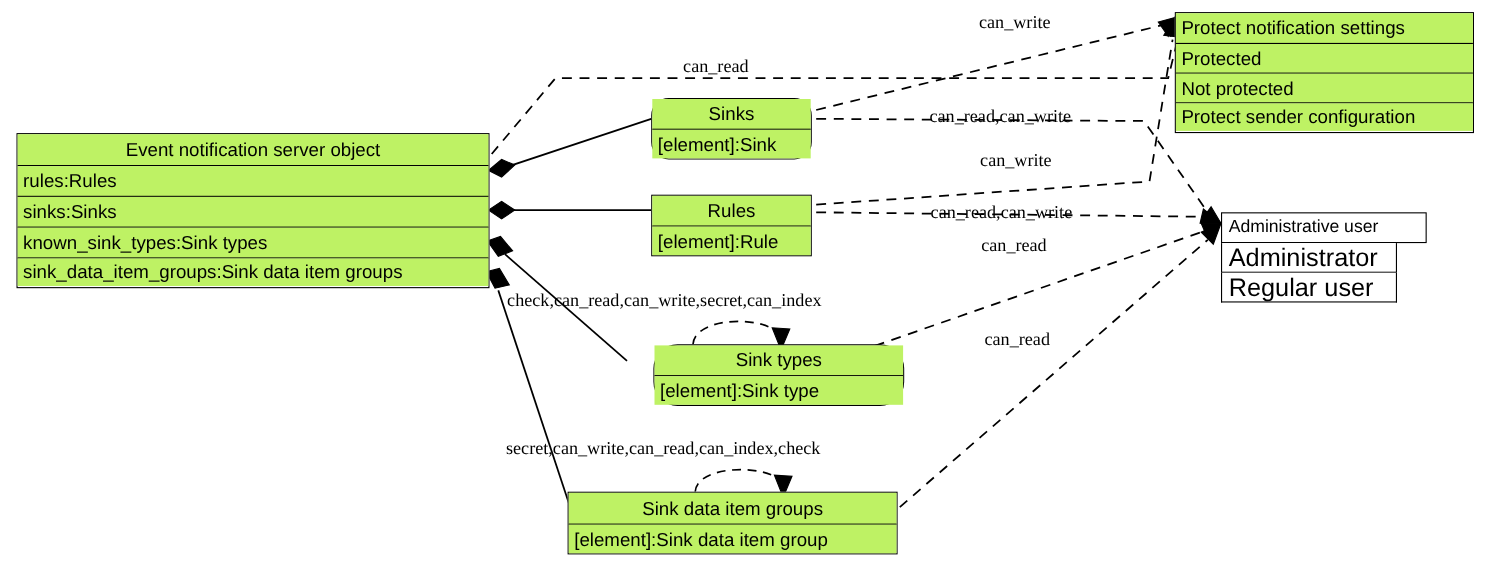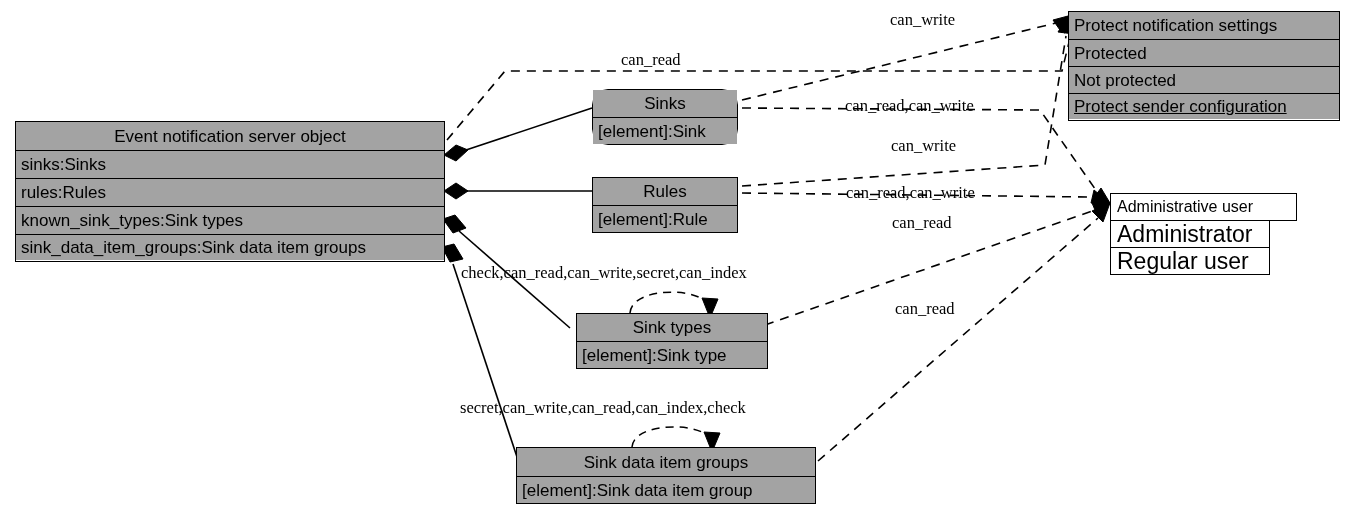--- a/index.html
+++ b/index.html
@@ -34,21 +34,21 @@
   }
   .umlrow{
     box-sizing:border-box;
     border-bottom:1.6px solid #000000;
     font-size:17px;
     color:#000000;
     line-height:1;
     white-space:nowrap;
     display:flex;
     align-items:center;
-    background:#a3a3a3;
+    background:#bef264;
   }
   .umlrow:last-child{border-bottom:none;}
   .umlrow.title{justify-content:center;}
   .umlrow.left{justify-content:flex-start;padding-left:5px;}
 
   
   .adminbox{position:absolute;}
   .adminbox .hdr{
     box-sizing:border-box;
     border:1.6px solid #000000;
@@ -136,51 +136,51 @@
 
     <g>
       <path class="edge-dash-fine" d="M 632,447 C 634,421 704,422 711,440"></path>
       <polygon class="arrowhead" points="712,452 704,432 720,433"></polygon>
     </g>
 
   </svg>
 
   <div class="umlbox" style="left:15px;top:121px;width:430px;height:141px;">
     <div class="umlrow title" style="height:29px;">Event notification server object</div>
+    <div class="umlrow left" style="height:28px;">rules:Rules</div>
     <div class="umlrow left" style="height:28px;">sinks:Sinks</div>
-    <div class="umlrow left" style="height:28px;">rules:Rules</div>
     <div class="umlrow left" style="height:28px;">known_sink_types:Sink types</div>
     <div class="umlrow left" style="height:25px;">sink_data_item_groups:Sink data item groups</div>
   </div>
 
   <div class="umlbox" style="left:592px;top:89px;width:146px;height:56px;border-radius:16px;">
     <div class="umlrow title" style="height:28px;">Sinks</div>
     <div class="umlrow left" style="height:26px;">[element]:Sink</div>
   </div>
 
   <div class="umlbox" style="left:592px;top:177px;width:146px;height:56px;">
     <div class="umlrow title" style="height:28px;">Rules</div>
     <div class="umlrow left" style="height:26px;">[element]:Rule</div>
   </div>
 
-  <div class="umlbox" style="left:576px;top:313px;width:192px;height:56px;">
+  <div class="umlbox" style="left:594px;top:313px;width:228px;height:56px;border-radius:22px;">
     <div class="umlrow title" style="height:28px;">Sink types</div>
     <div class="umlrow left" style="height:26px;">[element]:Sink type</div>
   </div>
 
   <div class="umlbox" style="left:516px;top:447px;width:300px;height:57px;">
     <div class="umlrow title" style="height:29px;">Sink data item groups</div>
     <div class="umlrow left" style="height:26px;">[element]:Sink data item group</div>
   </div>
 
   <div class="umlbox" style="left:1068px;top:11px;width:272px;height:110px;">
     <div class="umlrow left" style="height:28px;">Protect notification settings</div>
     <div class="umlrow left" style="height:27px;">Protected</div>
     <div class="umlrow left" style="height:27px;">Not protected</div>
-    <div class="umlrow left" style="height:25px;text-decoration:underline;">Protect sender configuration</div>
+    <div class="umlrow left" style="height:25px;">Protect sender configuration</div>
   </div>
 
   <div class="adminbox" style="left:1110px;top:193px;">
     <div class="hdr" style="width:187px;height:28px;">Administrative user</div>
     <div class="bdy" style="width:160px;height:27px;">Administrator</div>
     <div class="bdy" style="width:160px;height:27px;">Regular user</div>
   </div>
 
   <div class="edgelabel" style="left:890px;top:12px;">can_write</div>
 

